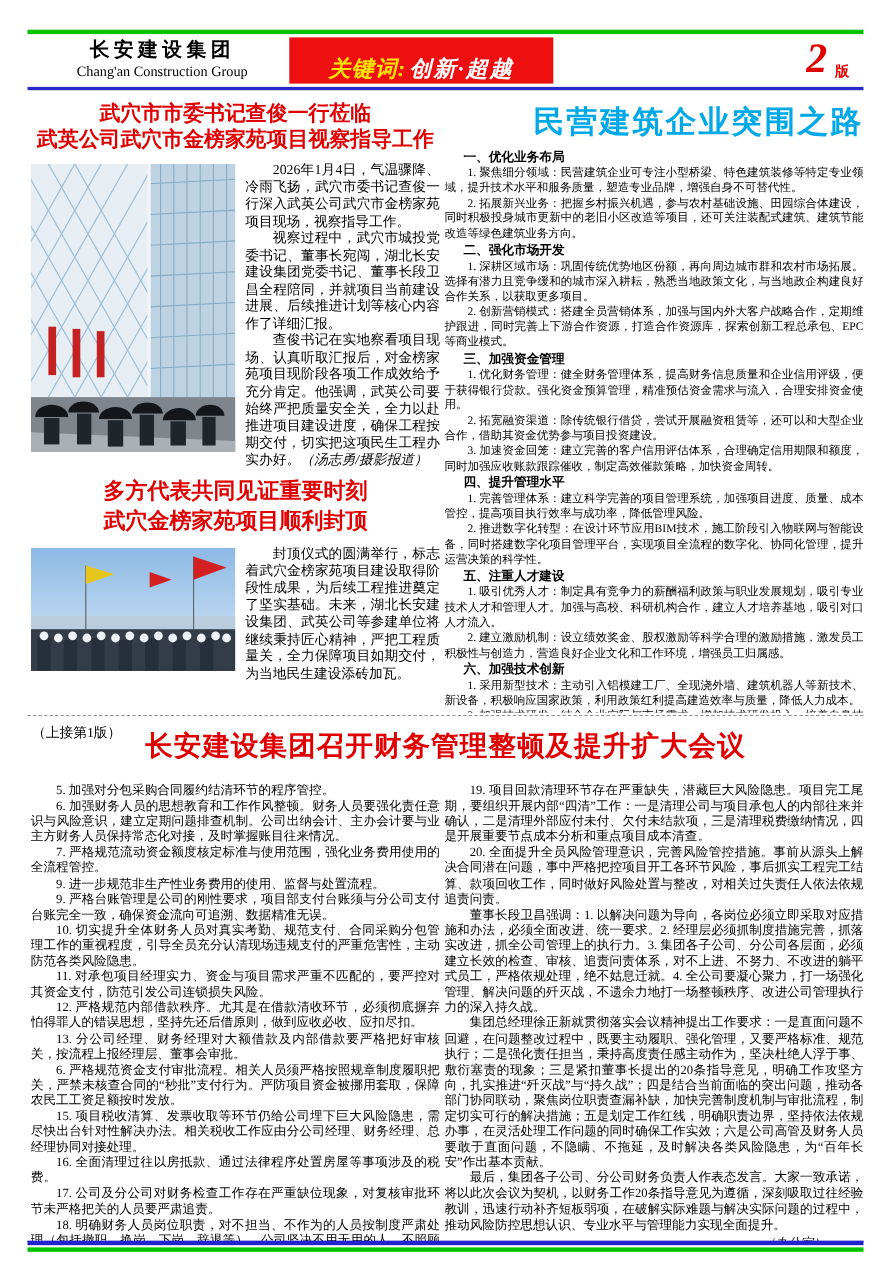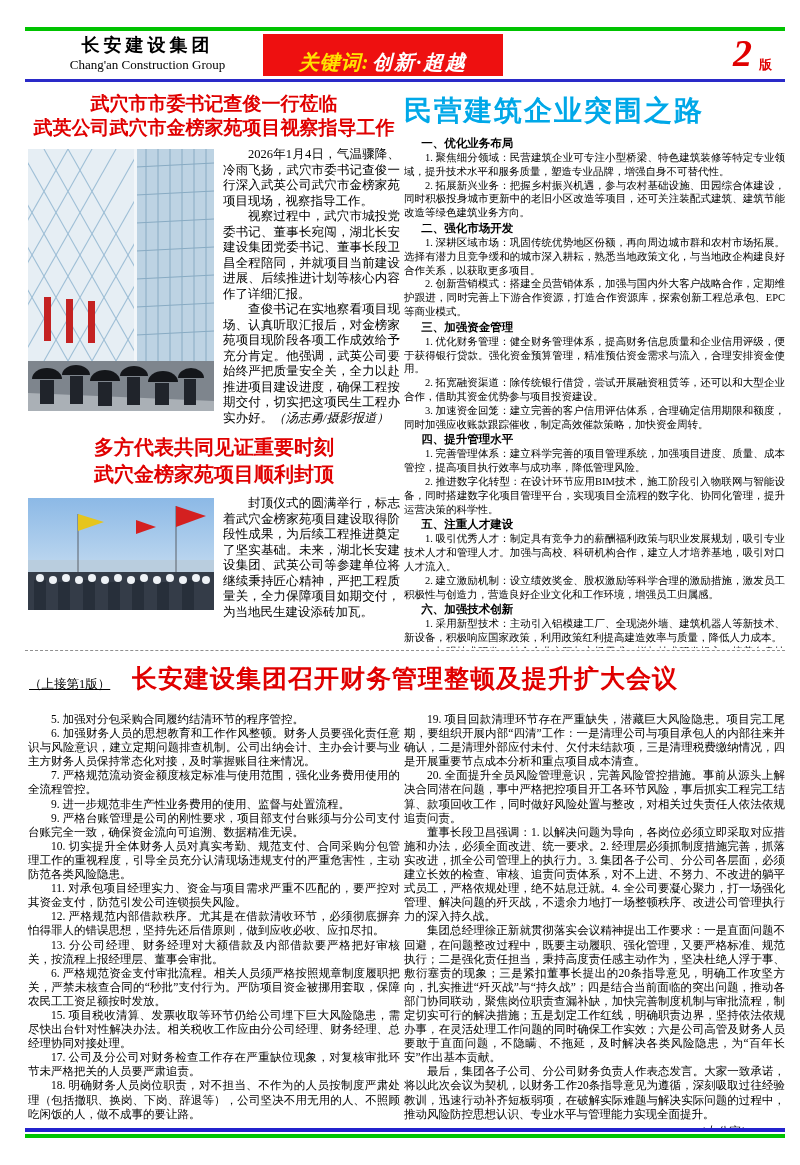--- a/index.html
+++ b/index.html
@@ -27,29 +27,29 @@
   .col-left  { position:absolute; left:28px;  top:90px; width:372px; height:558px; overflow:hidden; }
   .col-right { position:absolute; left:404px; top:90px; width:381px; height:558px; overflow:hidden; }
   .a-title { color:#e00000; font-weight:bold; text-align:center; }
   .a1-title { font-size:19px; line-height:24px; margin:2px 0 7px; }
   .a2-title { font-size:20px; line-height:27px; margin:8px 0 8px; }
   .a-body { font-size:12.5px; line-height:15.5px; text-align:justify; }
   .a-body p { margin:0; text-indent:2em; }
   .photo { float:left; margin:2px 9px 2px 0; font-size:0; }
   .byline { font-style:italic; }
   .r-title { color:#00a8e8; font-family:"Liberation Sans","DejaVu Sans",sans-serif;
-             font-weight:bold; font-size:28px; line-height:34px; text-align:left;
+             font-weight:bold; font-size:28px; line-height:34px; text-align:right;
              letter-spacing:2px; margin:4px 0 8px; }
   .r-sec-h { font-family:"Liberation Sans","DejaVu Sans",sans-serif; font-weight:bold;
              font-size:11.5px; line-height:15px; margin:1px 0 0; text-indent:1.5em; }
   .r-item { font-size:10.5px; line-height:13.8px; text-align:justify; text-indent:2em; margin:0; }
   
   .divider-dashed { position:absolute; left:25px; top:650px; width:760px; border-top:1px dashed #909090; }
   .bottom-head { position:absolute; left:25px; top:654px; width:760px; height:54px; }
-  .continued { position:absolute; left:4px; top:22px; font-size:12.5px;text-decoration:underline; }
+  .continued { position:absolute; left:4px; top:4px; font-size:12.5px; }
   .b-title { text-align:center; color:#e00000; font-weight:bold; font-size:25px; line-height:34px; padding-top:8px; letter-spacing:1px; }
   .b-col-left  { position:absolute; left:28px;  top:712px; width:372px; height:418px; overflow:hidden; }
   .b-col-right { position:absolute; left:404px; top:712px; width:381px; height:418px; overflow:hidden; }
   .b-item { font-size:11.5px; line-height:14.1px; text-align:justify; text-indent:2em; margin:0; }
   .b-byline { text-align:right; padding-right:3em; font-style:italic; font-size:11.5px; line-height:16px; margin-top:2px; }
   
   .footer-blue  { position:absolute; left:25px; top:1128px; width:760px; height:3px; background:#2323cd; border-top:1px solid #2323cd; }
   .footer-green { position:absolute; left:25px; top:1134px; width:760px; height:4px; background:#00c300; }
 </style>
 </head>
@@ -250,20 +250,21 @@
     <p class="b-item">6. 加强财务人员的思想教育和工作作风整顿。财务人员要强化责任意识与风险意识，建立定期问题排查机制。公司出纳会计、主办会计要与业主方财务人员保持常态化对接，及时掌握账目往来情况。</p>
     <p class="b-item">7. 严格规范流动资金额度核定标准与使用范围，强化业务费用使用的全流程管控。</p>
     <p class="b-item">9. 进一步规范非生产性业务费用的使用、监督与处置流程。</p>
     <p class="b-item">9. 严格台账管理是公司的刚性要求，项目部支付台账须与分公司支付台账完全一致，确保资金流向可追溯、数据精准无误。</p>
     <p class="b-item">10. 切实提升全体财务人员对真实考勤、规范支付、合同采购分包管理工作的重视程度，引导全员充分认清现场违规支付的严重危害性，主动防范各类风险隐患。</p>
     <p class="b-item">11. 对承包项目经理实力、资金与项目需求严重不匹配的，要严控对其资金支付，防范引发公司连锁损失风险。</p>
     <p class="b-item">12. 严格规范内部借款秩序。尤其是在借款清收环节，必须彻底摒弃怕得罪人的错误思想，坚持先还后借原则，做到应收必收、应扣尽扣。</p>
     <p class="b-item">13. 分公司经理、财务经理对大额借款及内部借款要严格把好审核关，按流程上报经理层、董事会审批。</p>
     <p class="b-item">6. 严格规范资金支付审批流程。相关人员须严格按照规章制度履职把关，严禁未核查合同的“秒批”支付行为。严防项目资金被挪用套取，保障农民工工资足额按时发放。</p>
     <p class="b-item">15. 项目税收清算、发票收取等环节仍给公司埋下巨大风险隐患，需尽快出台针对性解决办法。相关税收工作应由分公司经理、财务经理、总经理协同对接处理。</p>
+    <p class="b-item">16. 全面清理过往以房抵款、通过法律程序处置房屋等事项涉及的税费。</p>
     <p class="b-item">17. 公司及分公司对财务检查工作存在严重缺位现象，对复核审批环节未严格把关的人员要严肃追责。</p>
     <p class="b-item">18. 明确财务人员岗位职责，对不担当、不作为的人员按制度严肃处理（包括撤职、换岗、下岗、辞退等），公司坚决不用无用的人、不照顾吃闲饭的人，做不成事的要让路。</p>
   </div>
 
   <div class="b-col-right">
     <p class="b-item">19. 项目回款清理环节存在严重缺失，潜藏巨大风险隐患。项目完工尾期，要组织开展内部“四清”工作：一是清理公司与项目承包人的内部往来并确认，二是清理外部应付未付、欠付未结款项，三是清理税费缴纳情况，四是开展重要节点成本分析和重点项目成本清查。</p>
     <p class="b-item">20. 全面提升全员风险管理意识，完善风险管控措施。事前从源头上解决合同潜在问题，事中严格把控项目开工各环节风险，事后抓实工程完工结算、款项回收工作，同时做好风险处置与整改，对相关过失责任人依法依规追责问责。</p>
     <p class="b-item">董事长段卫昌强调：1. 以解决问题为导向，各岗位必须立即采取对应措施和办法，必须全面改进、统一要求。2. 经理层必须抓制度措施完善，抓落实改进，抓全公司管理上的执行力。3. 集团各子公司、分公司各层面，必须建立长效的检查、审核、追责问责体系，对不上进、不努力、不改进的躺平式员工，严格依规处理，绝不姑息迁就。4. 全公司要凝心聚力，打一场强化管理、解决问题的歼灭战，不遗余力地打一场整顿秩序、改进公司管理执行力的深入持久战。</p>
     <p class="b-item">集团总经理徐正新就贯彻落实会议精神提出工作要求：一是直面问题不回避，在问题整改过程中，既要主动履职、强化管理，又要严格标准、规范执行；二是强化责任担当，秉持高度责任感主动作为，坚决杜绝人浮于事、敷衍塞责的现象；三是紧扣董事长提出的20条指导意见，明确工作攻坚方向，扎实推进“歼灭战”与“持久战”；四是结合当前面临的突出问题，推动各部门协同联动，聚焦岗位职责查漏补缺，加快完善制度机制与审批流程，制定切实可行的解决措施；五是划定工作红线，明确职责边界，坚持依法依规办事，在灵活处理工作问题的同时确保工作实效；六是公司高管及财务人员要敢于直面问题，不隐瞒、不拖延，及时解决各类风险隐患，为“百年长安”作出基本贡献。</p>
     <p class="b-item">最后，集团各子公司、分公司财务负责人作表态发言。大家一致承诺，将以此次会议为契机，以财务工作20条指导意见为遵循，深刻吸取过往经验教训，迅速行动补齐短板弱项，在破解实际难题与解决实际问题的过程中，推动风险防控思想认识、专业水平与管理能力实现全面提升。</p>

